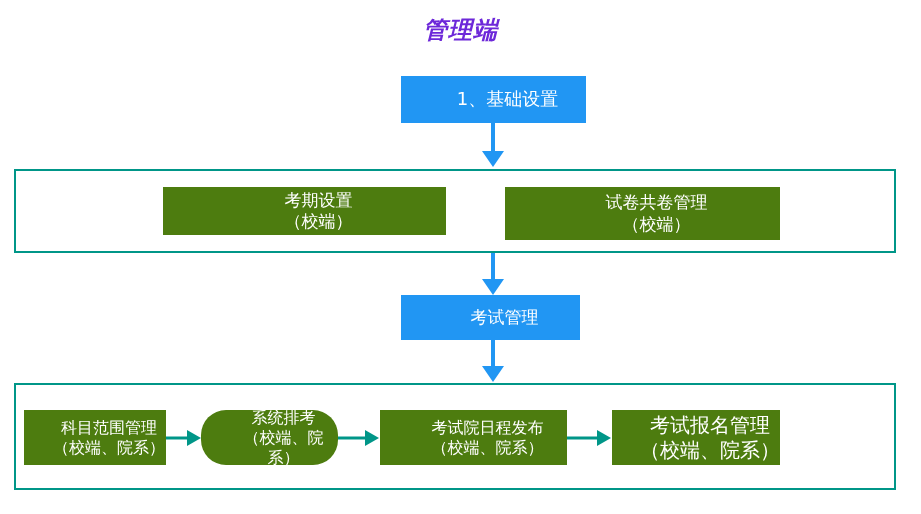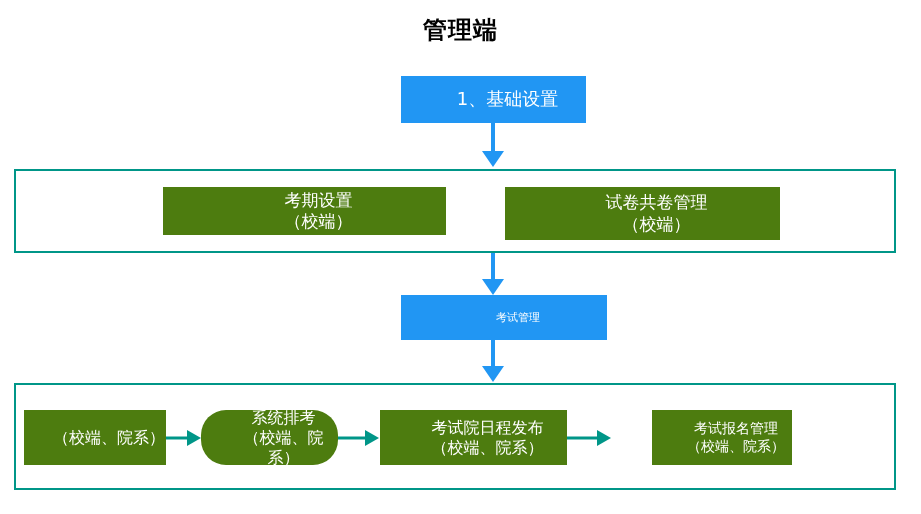--- a/index.html
+++ b/index.html
@@ -17,23 +17,24 @@
   }
 
   #page-title {
     position: absolute;
     left: 0;
     top: 14px;
     width: 921px;
     text-align: center;
     font-size: 24px;
     font-weight: bold;
-    color: #000000;
+    color: #6d28d9;
     letter-spacing: 1px;
     line-height: 32px;
+    font-style: italic;
   }
 
   .node {
     position: absolute;
     display: flex;
     flex-direction: column;
     align-items: center;
     justify-content: center;
     color: #ffffff;
     text-align: center;
@@ -64,35 +65,35 @@
     left: 163px; top: 187px; width: 283px; height: 48px;
     font-size: 17px;
   }
   #node-paper-share {
     left: 505px; top: 187px; width: 275px; height: 53px;
     font-size: 17px;
   }
 
   
   #node-exam-manage {
-    left: 401px; top: 295px; width: 206px; height: 45px;
-    font-size: 11px;
+    left: 401px; top: 295px; width: 179px; height: 45px;
+    font-size: 17px;
   }
 
   
   #container-exam-flow {
     position: absolute;
     left: 14px; top: 383px; width: 882px; height: 107px;
     border: 2px solid #009688;
     background: #ffffff;
   }
   #node-subject-scope  { left: 24px;  top: 410px; width: 142px; height: 55px; font-size: 16px; }
   #node-system-arrange { left: 201px; top: 410px; width: 137px; height: 55px; font-size: 16px; border-radius: 25px; }
   #node-schedule-pub   { left: 380px; top: 410px; width: 187px; height: 55px; font-size: 16px; }
-  #node-exam-signup    { left: 612px; top: 410px; width: 140px; height: 55px; font-size: 14px; margin-left: 40px; }
+  #node-exam-signup    { left: 612px; top: 410px; width: 168px; height: 55px; font-size: 20px; }
 
   
   .arrow { position: absolute; }
   .arrow svg { display: block; }
 
   #arrow-basic-to-settings  { left: 478px; top: 123px; }
   #arrow-settings-to-exam   { left: 478px; top: 253px; }
   #arrow-exam-to-flow       { left: 478px; top: 340px; }
 
   #arrow-subject-to-system  { left: 166px; top: 427px; }
@@ -141,20 +142,21 @@
 <div class="arrow" id="arrow-exam-to-flow">
   <svg width="30" height="44" viewBox="0 0 30 44">
     <path d="M15 0 L15 28" stroke="#2196f3" stroke-width="4" fill="none"></path>
     <path d="M15 42 L4 26 L26 26 Z" fill="#2196f3"></path>
   </svg>
 </div>
 
 <div id="container-exam-flow"></div>
 
 <div class="node teal" id="node-subject-scope">
+  <span class="line1">科目范围管理</span>
   <span class="line2">（校端、院系）</span>
 </div>
 
 <div class="arrow" id="arrow-subject-to-system">
   <svg width="36" height="22" viewBox="0 0 36 22">
     <path d="M0 11 L24 11" stroke="#009688" stroke-width="3" fill="none"></path>
     <path d="M35 11 L21 3 L21 19 Z" fill="#009688"></path>
   </svg>
 </div>
 

